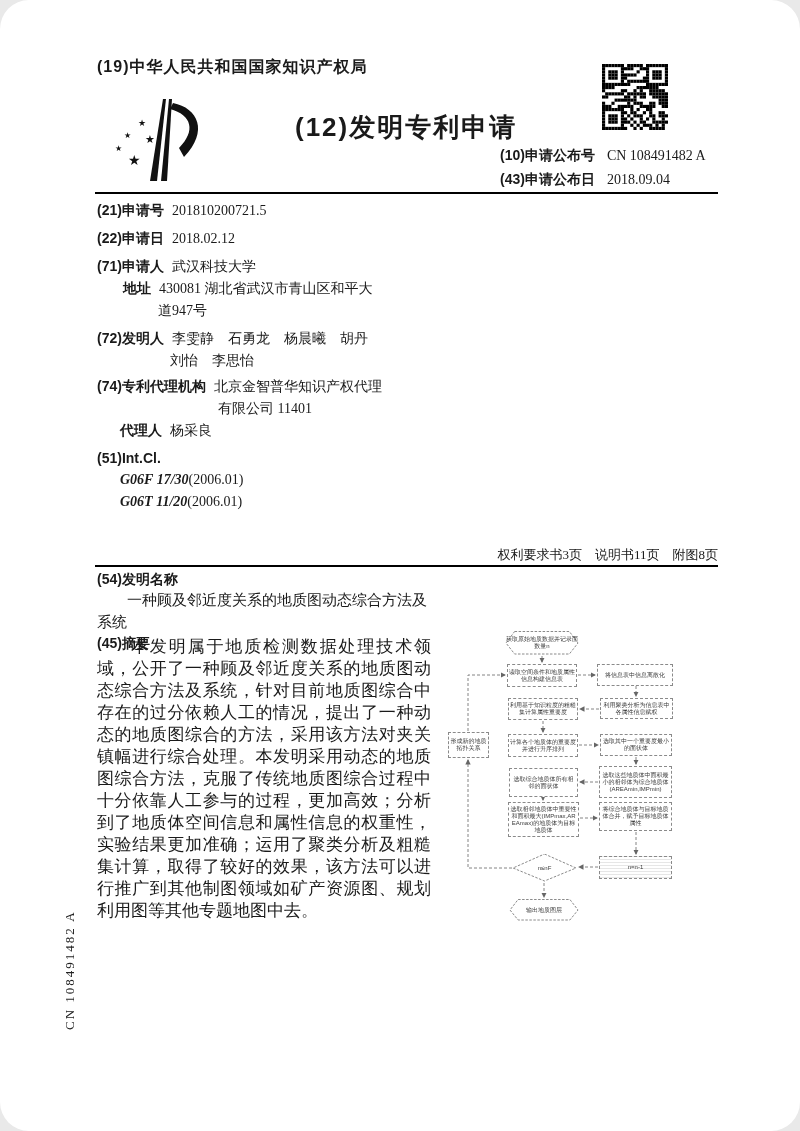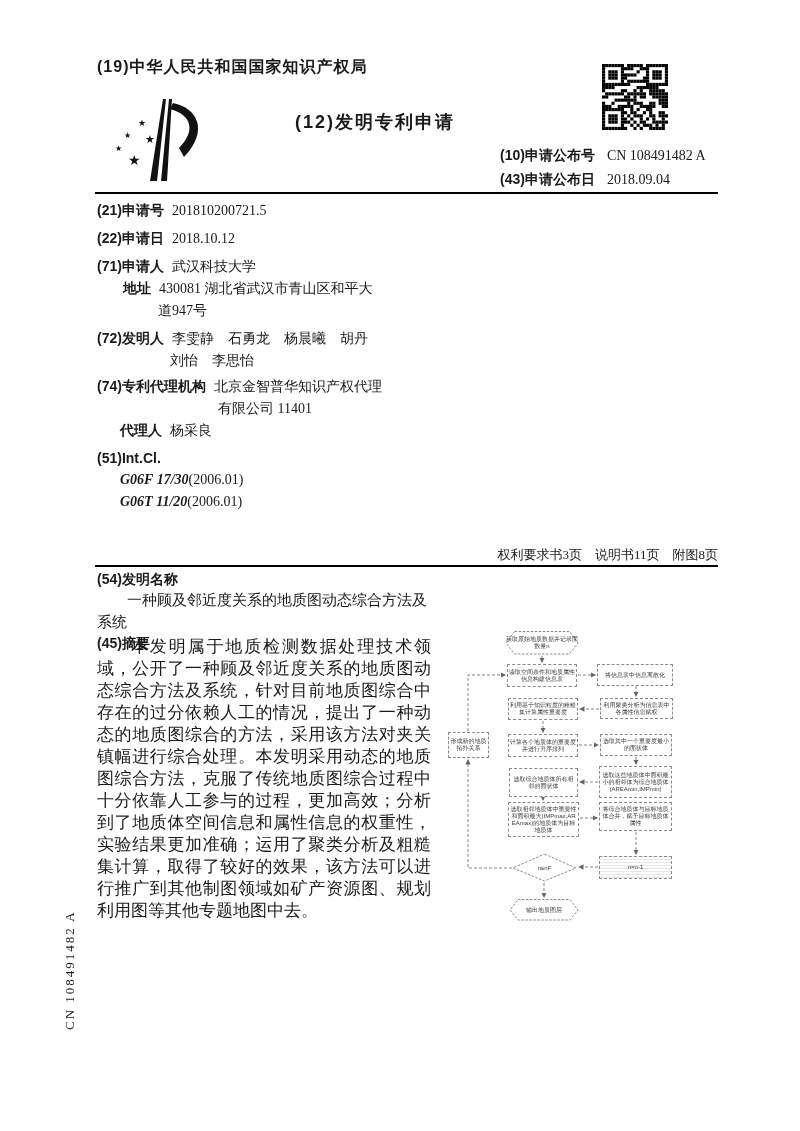--- a/index.html
+++ b/index.html
@@ -1,21 +1,21 @@
 <!DOCTYPE html>
 <html><head>
 <meta charset="utf-8">
 <style>
   html,body{margin:0;padding:0;background:#e9e9e9;}
   .page{position:relative;width:800px;height:1131px;background:#ffffff;overflow:hidden;
-        font-family:"Liberation Serif","DejaVu Serif",serif;color:#1a1a1a;}
+        font-family:"Liberation Serif","DejaVu Serif",serif;color:#1a1a1a;border-radius:29px;}
   .sans{font-family:"Liberation Sans","DejaVu Sans",sans-serif;}
   .abs{position:absolute;}
   .office{left:97px;top:57px;font-size:16px;font-weight:bold;letter-spacing:1px;}
-  .doctype{left:295px;top:110px;font-size:18px;font-weight:bold;letter-spacing:2px;}
+  .doctype{left:295px;top:110px;font-size:26px;font-weight:bold;letter-spacing:2px;}
   .publine{left:500px;font-size:14px;white-space:nowrap;}
   .publine .lbl{font-weight:bold;}
   .publine .val{font-family:"Liberation Serif","DejaVu Serif",serif;margin-left:4px;}
   .rule{background:#000;height:2px;left:95px;width:623px;}
   .bib{position:absolute;left:97px;font-size:14px;white-space:nowrap;}
   .lbl{font-family:"Liberation Sans","DejaVu Sans",sans-serif;font-weight:bold;margin-right:8px;}
   .val{font-family:"Liberation Serif","DejaVu Serif",serif;}
   .intcl-code{font-style:italic;font-weight:bold;}
   .pages{position:absolute;right:82px;top:546px;font-size:13px;}
   .sec-label{position:absolute;left:97px;font-size:14px;font-weight:bold;text-align:center;}
@@ -334,21 +334,21 @@
   <div class="abs publine sans" style="top:171px">
     <span class="lbl">(43)申请公布日</span><span class="val">2018.09.04</span>
   </div>
 
   <div class="abs rule" style="top:192px"></div>
 
   <div class="bib" style="top:202px">
     <span class="lbl">(21)申请号</span><span class="val">201810200721.5</span>
   </div>
   <div class="bib" style="top:230px">
-    <span class="lbl">(22)申请日</span><span class="val">2018.10.12</span>
+    <span class="lbl">(22)申请日</span><span class="val">2018.02.12</span>
   </div>
   <div class="bib" style="top:258px">
     <span class="lbl">(71)申请人</span><span class="val">武汉科技大学</span>
   </div>
   <div class="bib" style="top:280px;left:123px">
     <span class="lbl">地址</span><span class="val">430081 湖北省武汉市青山区和平大</span>
   </div>
   <div class="bib" style="top:302px;left:158px">
     <span class="val">道947号</span>
   </div>

